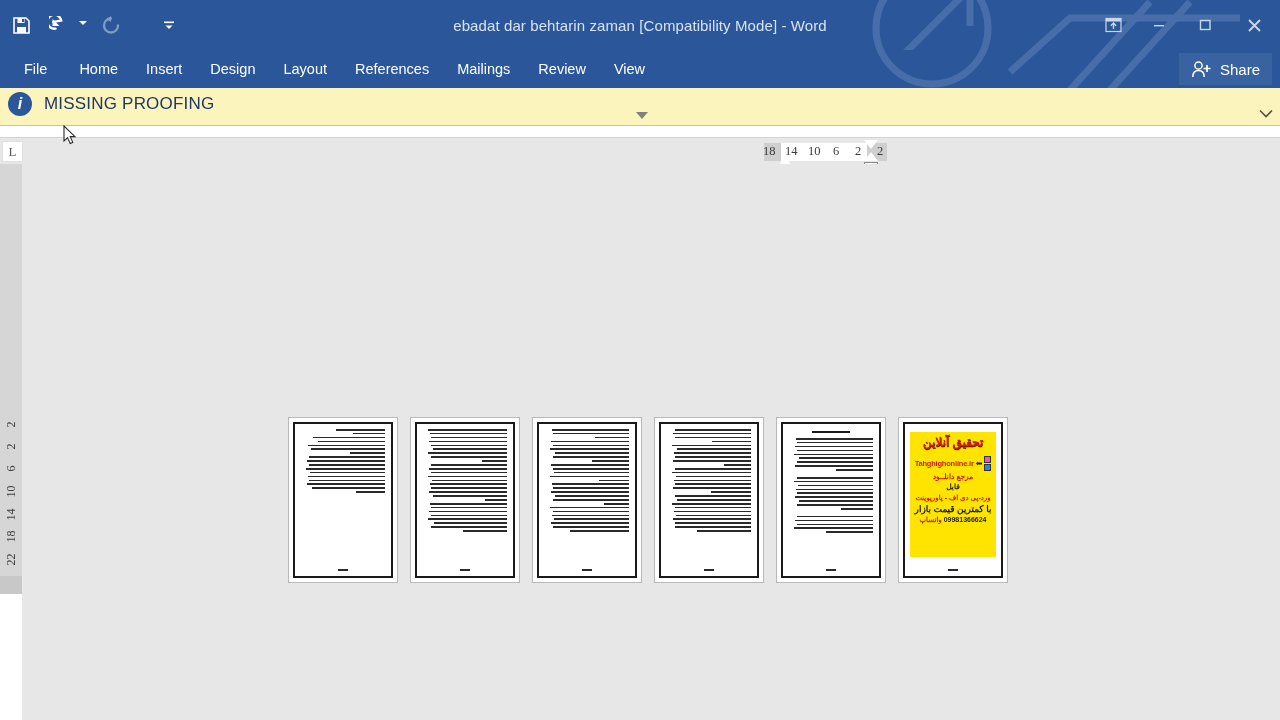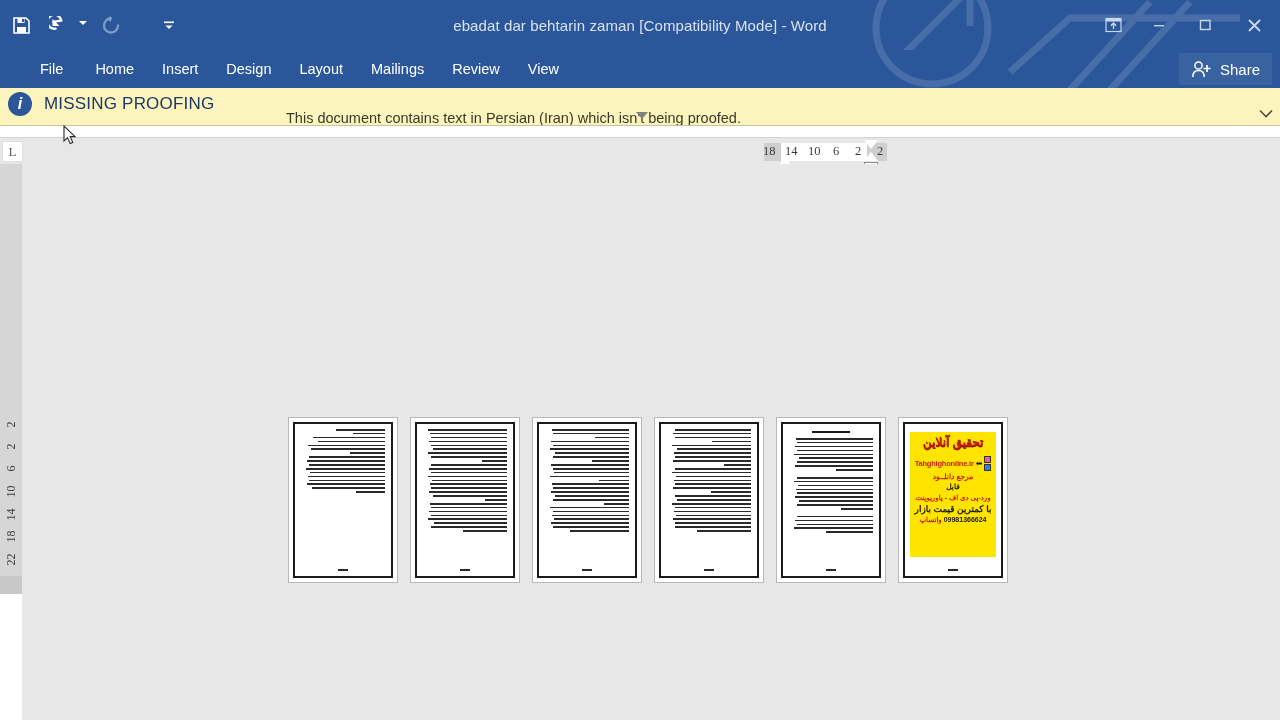--- a/index.html
+++ b/index.html
@@ -40,21 +40,21 @@
     width: 46px; height: 50px; display: flex; align-items: center; justify-content: center;
     color: #c9d7ea;
   }
   .win-btn.close { width: 52px; }
 
   
   .ribbon {
     position: absolute; top: 50px; left: 0; width: 1280px; height: 38px;
     background: #2b579a; overflow: hidden;
   }
-  .tabs { position: absolute; left: 0; top: 0; height: 38px; display: flex; align-items: center; margin-left: 16px; }
+  .tabs { position: absolute; left: 0; top: 0; height: 38px; display: flex; align-items: center; }
   .tab {
     height: 38px; padding: 0 14px; display: flex; align-items: center;
     color: #ffffff; font-size: 14.5px; white-space: nowrap;
   }
   .tab.file { padding: 0 18px 0 24px; }
   .tellme {
     position: absolute; left: 770px; top: 0; height: 38px;
     display: flex; align-items: center; gap: 8px; color: #bfd0e8; font-size: 14.5px;
   }
   .share-btn {
@@ -305,20 +305,23 @@
       <div class="tab">
         <span>Insert</span>
       </div>
       <div class="tab">
         <span>Design</span>
       </div>
       <div class="tab">
         <span>Layout</span>
       </div>
       <div class="tab">
+        <span>References</span>
+      </div>
+      <div class="tab">
         <span>Mailings</span>
       </div>
       <div class="tab">
         <span>Review</span>
       </div>
       <div class="tab">
         <span>View</span>
       </div>
     </div>
 
@@ -329,21 +332,20 @@
         <path d="M1.8 17 C1.8 12.2 4.4 10.4 7.5 10.4 C10.6 10.4 13.2 12.2 13.2 17" fill="none" stroke="#fff" stroke-width="1.5"></path>
         <path d="M16 5 L16 12 M12.5 8.5 L19.5 8.5" stroke="#fff" stroke-width="1.7"></path>
       </svg>
       <span>Share</span>
     </div>
   </div>
 
   <div class="notice">
     <div class="notice-icon">i</div>
     <div class="notice-title">MISSING PROOFING</div>
-    <div class="notice-text">This document contains text in Persian (Iran) which isn't being proofed.</div>
     <div class="notice-chevron">
       <svg width="16" height="12" viewBox="0 0 16 12">
         <path d="M2 2.5 L8 8.5 L14 2.5" fill="none" stroke="#55523c" stroke-width="1.6"></path>
       </svg>
     </div>
   </div>
 
   <div class="ruler-h"></div>
   <div class="ruler-collapse">
     <span class="tri-dn"></span>

